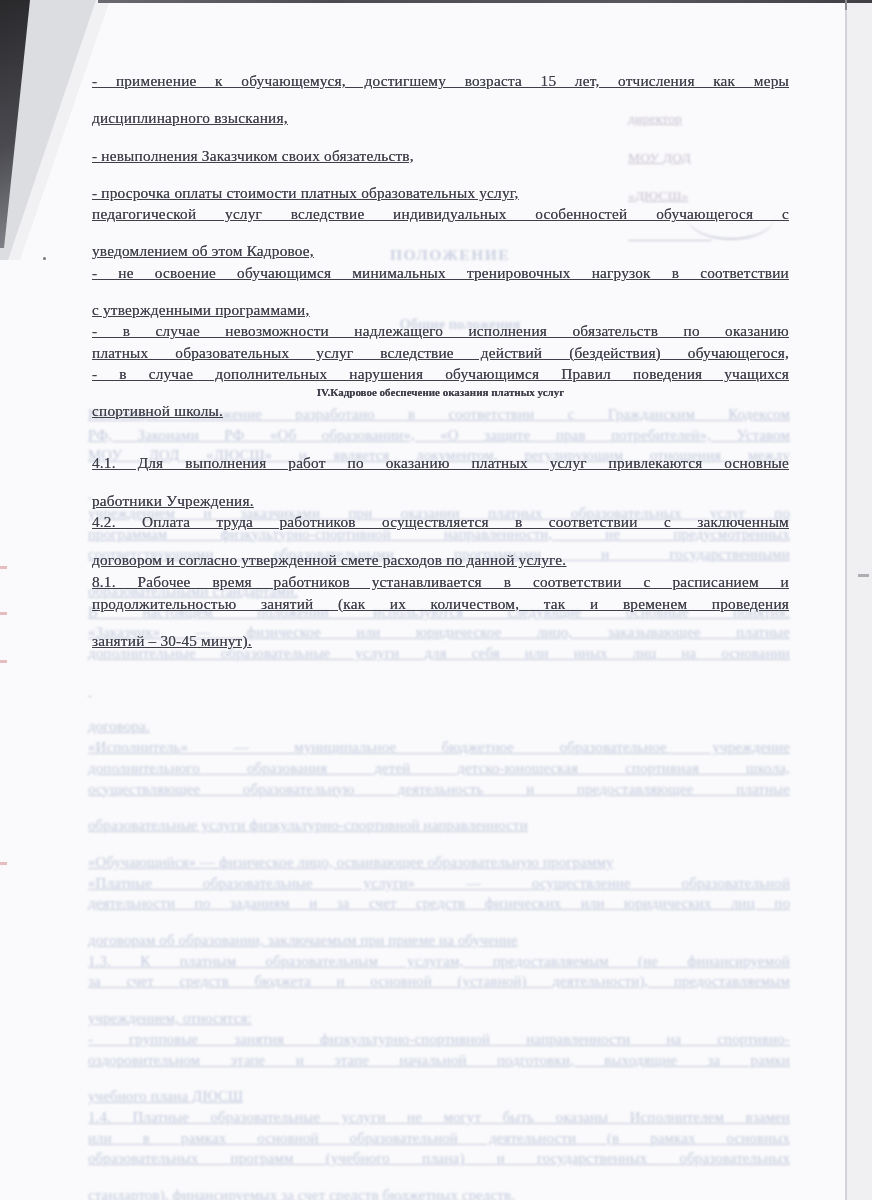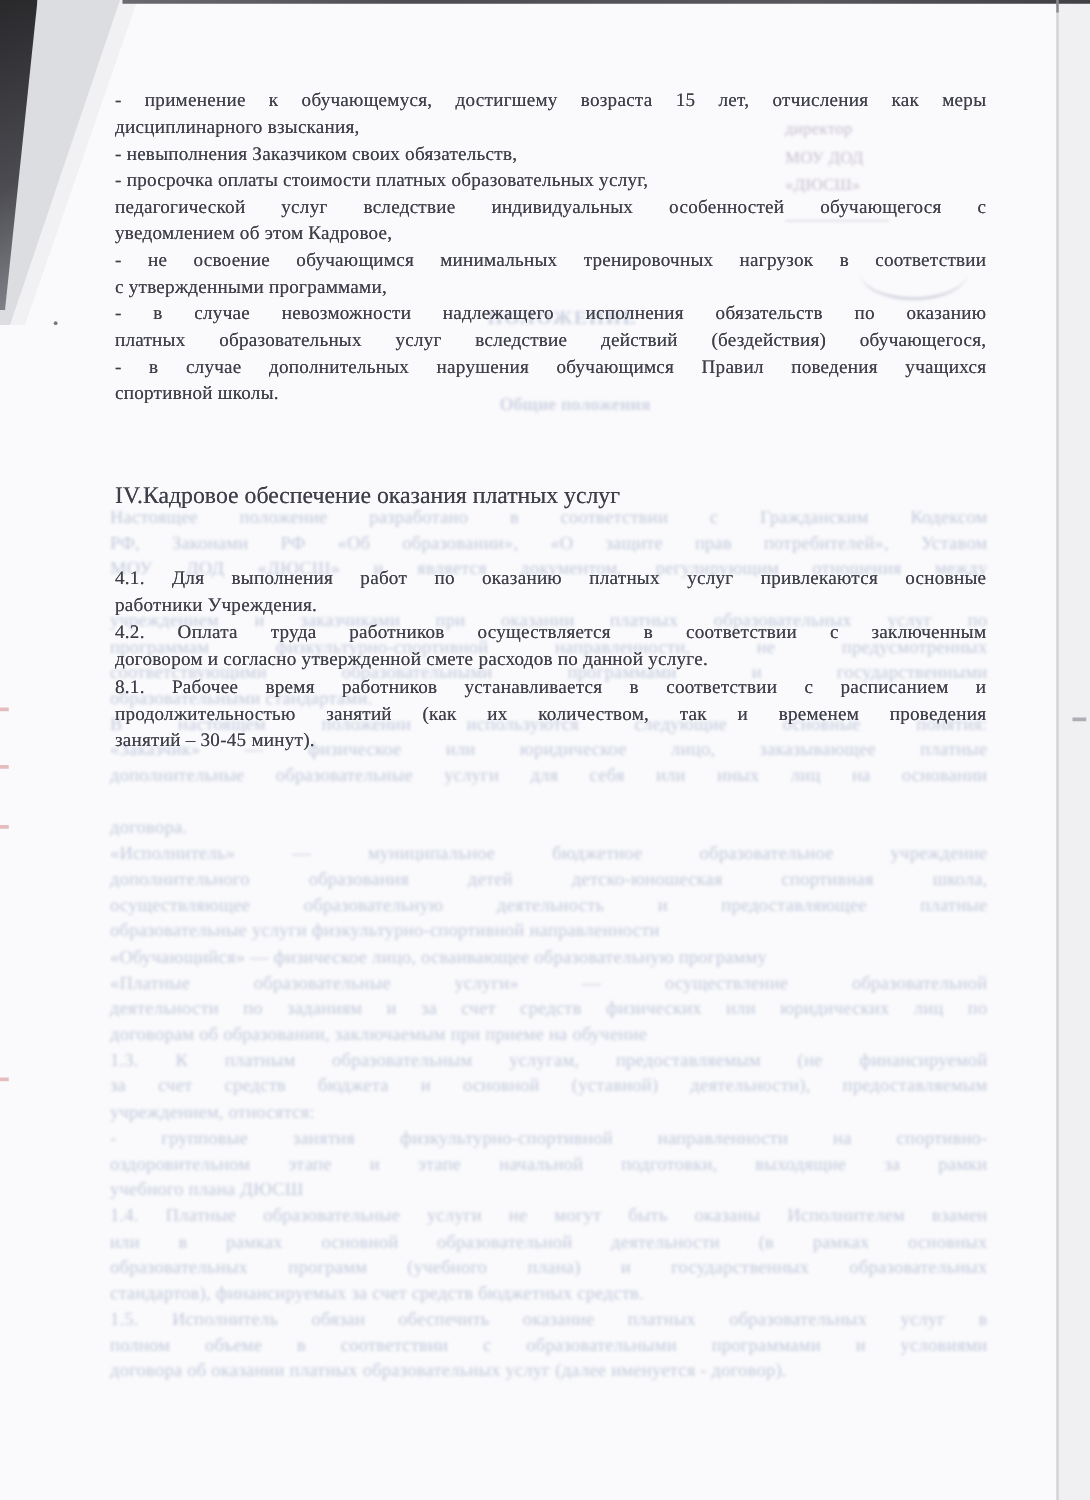--- a/index.html
+++ b/index.html
@@ -31,25 +31,25 @@
   .bbody{left:88px;top:404px;width:702px;font-size:14.8px;line-height:20.7px;}
   .bh1{left:320px;top:246px;width:260px;text-align:center;font-weight:bold;font-size:15.5px;letter-spacing:1.5px;opacity:.65;}
   .bh2{left:340px;top:316px;width:240px;text-align:center;font-weight:bold;font-size:14.5px;opacity:.6;}
   .stamp{left:628px;top:92px;width:150px;font-size:13.5px;line-height:22.5px;color:#bdb3c6;opacity:.85;}
   .swirl{position:absolute;left:688px;top:196px;width:86px;height:42px;z-index:1;
     border-bottom:2px solid rgba(150,155,185,.45);border-radius:50%;filter:blur(1.2px);}
 
   
   .mainlayer{position:absolute;z-index:3;text-shadow:0 0 .5px rgba(60,60,74,.85);}
   .bullets{left:92px;top:70px;width:697px;font-size:15.3px;line-height:21.3px;}
-  .heading{left:92px;top:386px;width:697px;text-align:left;font-weight:normal;font-size:19px;}
+  .heading{left:92px;top:386px;width:697px;text-align:center;font-weight:bold;font-size:11px;}
   .paras{left:92px;top:452px;width:697px;font-size:15.3px;line-height:21.7px;}
 
-  .ln{text-align:justify;text-align-last:justify;letter-spacing:.2px;}
-  .ln.end{text-align-last:left;}
+  .ln{text-align:justify;text-align-last:justify;letter-spacing:.2px;text-decoration:underline;}
+  .ln.end{text-align-last:left;margin-top:16px;}
 </style>
 </head>
 <body>
 
 <div class="page">
 
   <div class="tl-gray"></div>
   <div class="tl-sliver"></div>
   <div class="tl-dark"></div>
   <div class="edge-top"></div>

